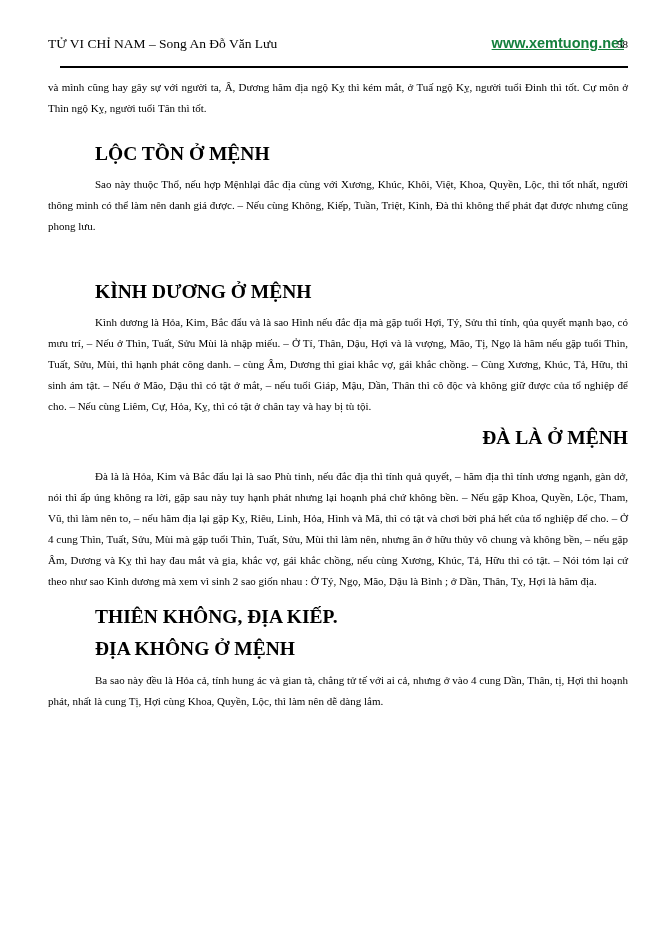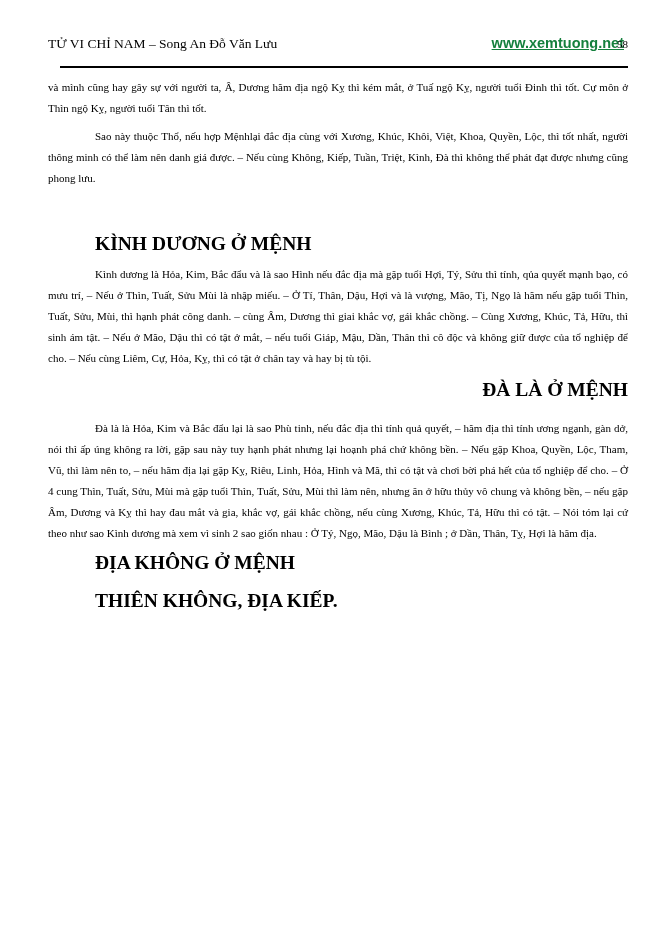--- a/index.html
+++ b/index.html
@@ -85,31 +85,33 @@
       <a class="site-link">www.xemtuong.net</a>
       <span class="page-num">58</span>
     </span>
   </div>
 
   <hr class="rule">
 
   <p class="intro">và mình cũng hay gây sự với người ta, Â, Dương hãm địa ngộ Kỵ thì kém mắt, ở Tuấ ngộ Kỵ, người tuổi Đinh thì tốt. Cự môn ở Thìn ngộ Kỵ, người tuổi Tân thì tốt.</p>
 
   <div class="section sec1">
+    <div class="heading">LỘC TỒN Ở MỆNH</div>
     <p class="indent"><span>Sao này thuộc Thổ, nếu hợp </span><span class="bold">Mệnh</span><span>lại đắc địa cùng với Xương, Khúc, Khôi, Việt, Khoa, Quyền, Lộc, thì tốt nhất, người thông minh có thể làm nên danh giá được. – Nếu cùng Không, Kiếp, Tuần, Triệt, Kình, Đà thì không thể phát đạt được nhưng cũng phong lưu.</span></p>
   </div>
 
   <div class="section sec2">
     <div class="heading">KÌNH DƯƠNG Ở MỆNH</div>
     <p class="indent p1"><span>Kình dương là Hỏa, Kim, Bắc đẩu và là sao Hình nếu đắc địa mà gặp tuổi Hợi, Tý, Sửu thì tính, qủa quyết mạnh bạo, có mưu trí, – Nếu ở Thìn, Tuất, Sửu Mùi là nhập miếu. – Ở Tí, Thân, Dậu, Hợi và là vượng, Mão, Tị, Ngọ là hãm nếu gặp tuổi Thìn, Tuất, Sửu, Mùi, thì hạnh phát công danh. – cùng Âm, Dương thì giai khắc vợ, gái khắc chồng. – Cùng Xương, Khúc, Tả, Hữu, thì sinh ám tật. – Nếu ở Mão, Dậu thì có tật ở mắt, – nếu tuổi Giáp, Mậu, Dần, Thân thì cô độc và không giữ được của tổ nghiệp để cho. – Nếu cùng Liêm, Cự, Hỏa, Kỵ, thì có tật ở chân tay và hay bị tù tội.</span></p>
   </div>
 
   <div class="section sec3">
     <div class="heading">ĐÀ LÀ Ở MỆNH</div>
     <p class="indent"><span>Đà là là Hỏa, Kim và Bắc đẩu lại là sao Phù tinh, nếu đắc địa thì tính quả quyết, – hãm địa thì tính ương ngạnh, gàn dở, nói thì ấp úng không ra lời, gặp sau này tuy hạnh phát nhưng lại hoạnh phá chứ không bền. – Nếu gặp Khoa, Quyền, Lộc, Tham, Vũ, thì làm nên to, – nếu hãm địa lại gặp Kỵ, Riêu, Linh, Hỏa, Hình và Mã, thì có tật và chơi bời phá hết của tổ nghiệp để cho. – Ở 4 cung Thìn, Tuất, Sửu, Mùi mà gặp tuổi Thìn, Tuất, Sửu, Mùi thì làm nên, nhưng ăn ở hữu thủy vô chung và không bền, – nếu gặp Âm, Dương và Kỵ thì hay đau mắt và gia, khắc vợ, gái khắc chồng, nếu cùng Xương, Khúc, Tả, Hữu thì có tật. – Nói tóm lại cứ theo như sao Kình dương mà xem vì sinh 2 sao giốn nhau : Ở Tý, Ngọ, Mão, Dậu là Bình ; ở Dần, Thân, Tỵ, Hợi là hãm địa.</span></p>
   </div>
 
   <div class="section sec4">
+    <div class="heading heading-a">THIÊN KHÔNG, ĐỊA KIẾP.</div>
     <div class="heading heading-b">ĐỊA KHÔNG Ở MỆNH</div>
-    <div class="heading heading-a">THIÊN KHÔNG, ĐỊA KIẾP.</div>
+    <p class="indent"><span>Ba sao này đều là Hỏa cả, tính hung ác và gian tà, chẳng tử tế với ai cả, nhưng ở vào 4 cung Dần, Thân, tị, Hợi thì hoạnh phát, nhất là cung Tị, Hợi cùng Khoa, Quyền, Lộc, thì làm nên dễ dàng lắm.</span></p>
   </div>
 
 </div>
 
 </body></html>

